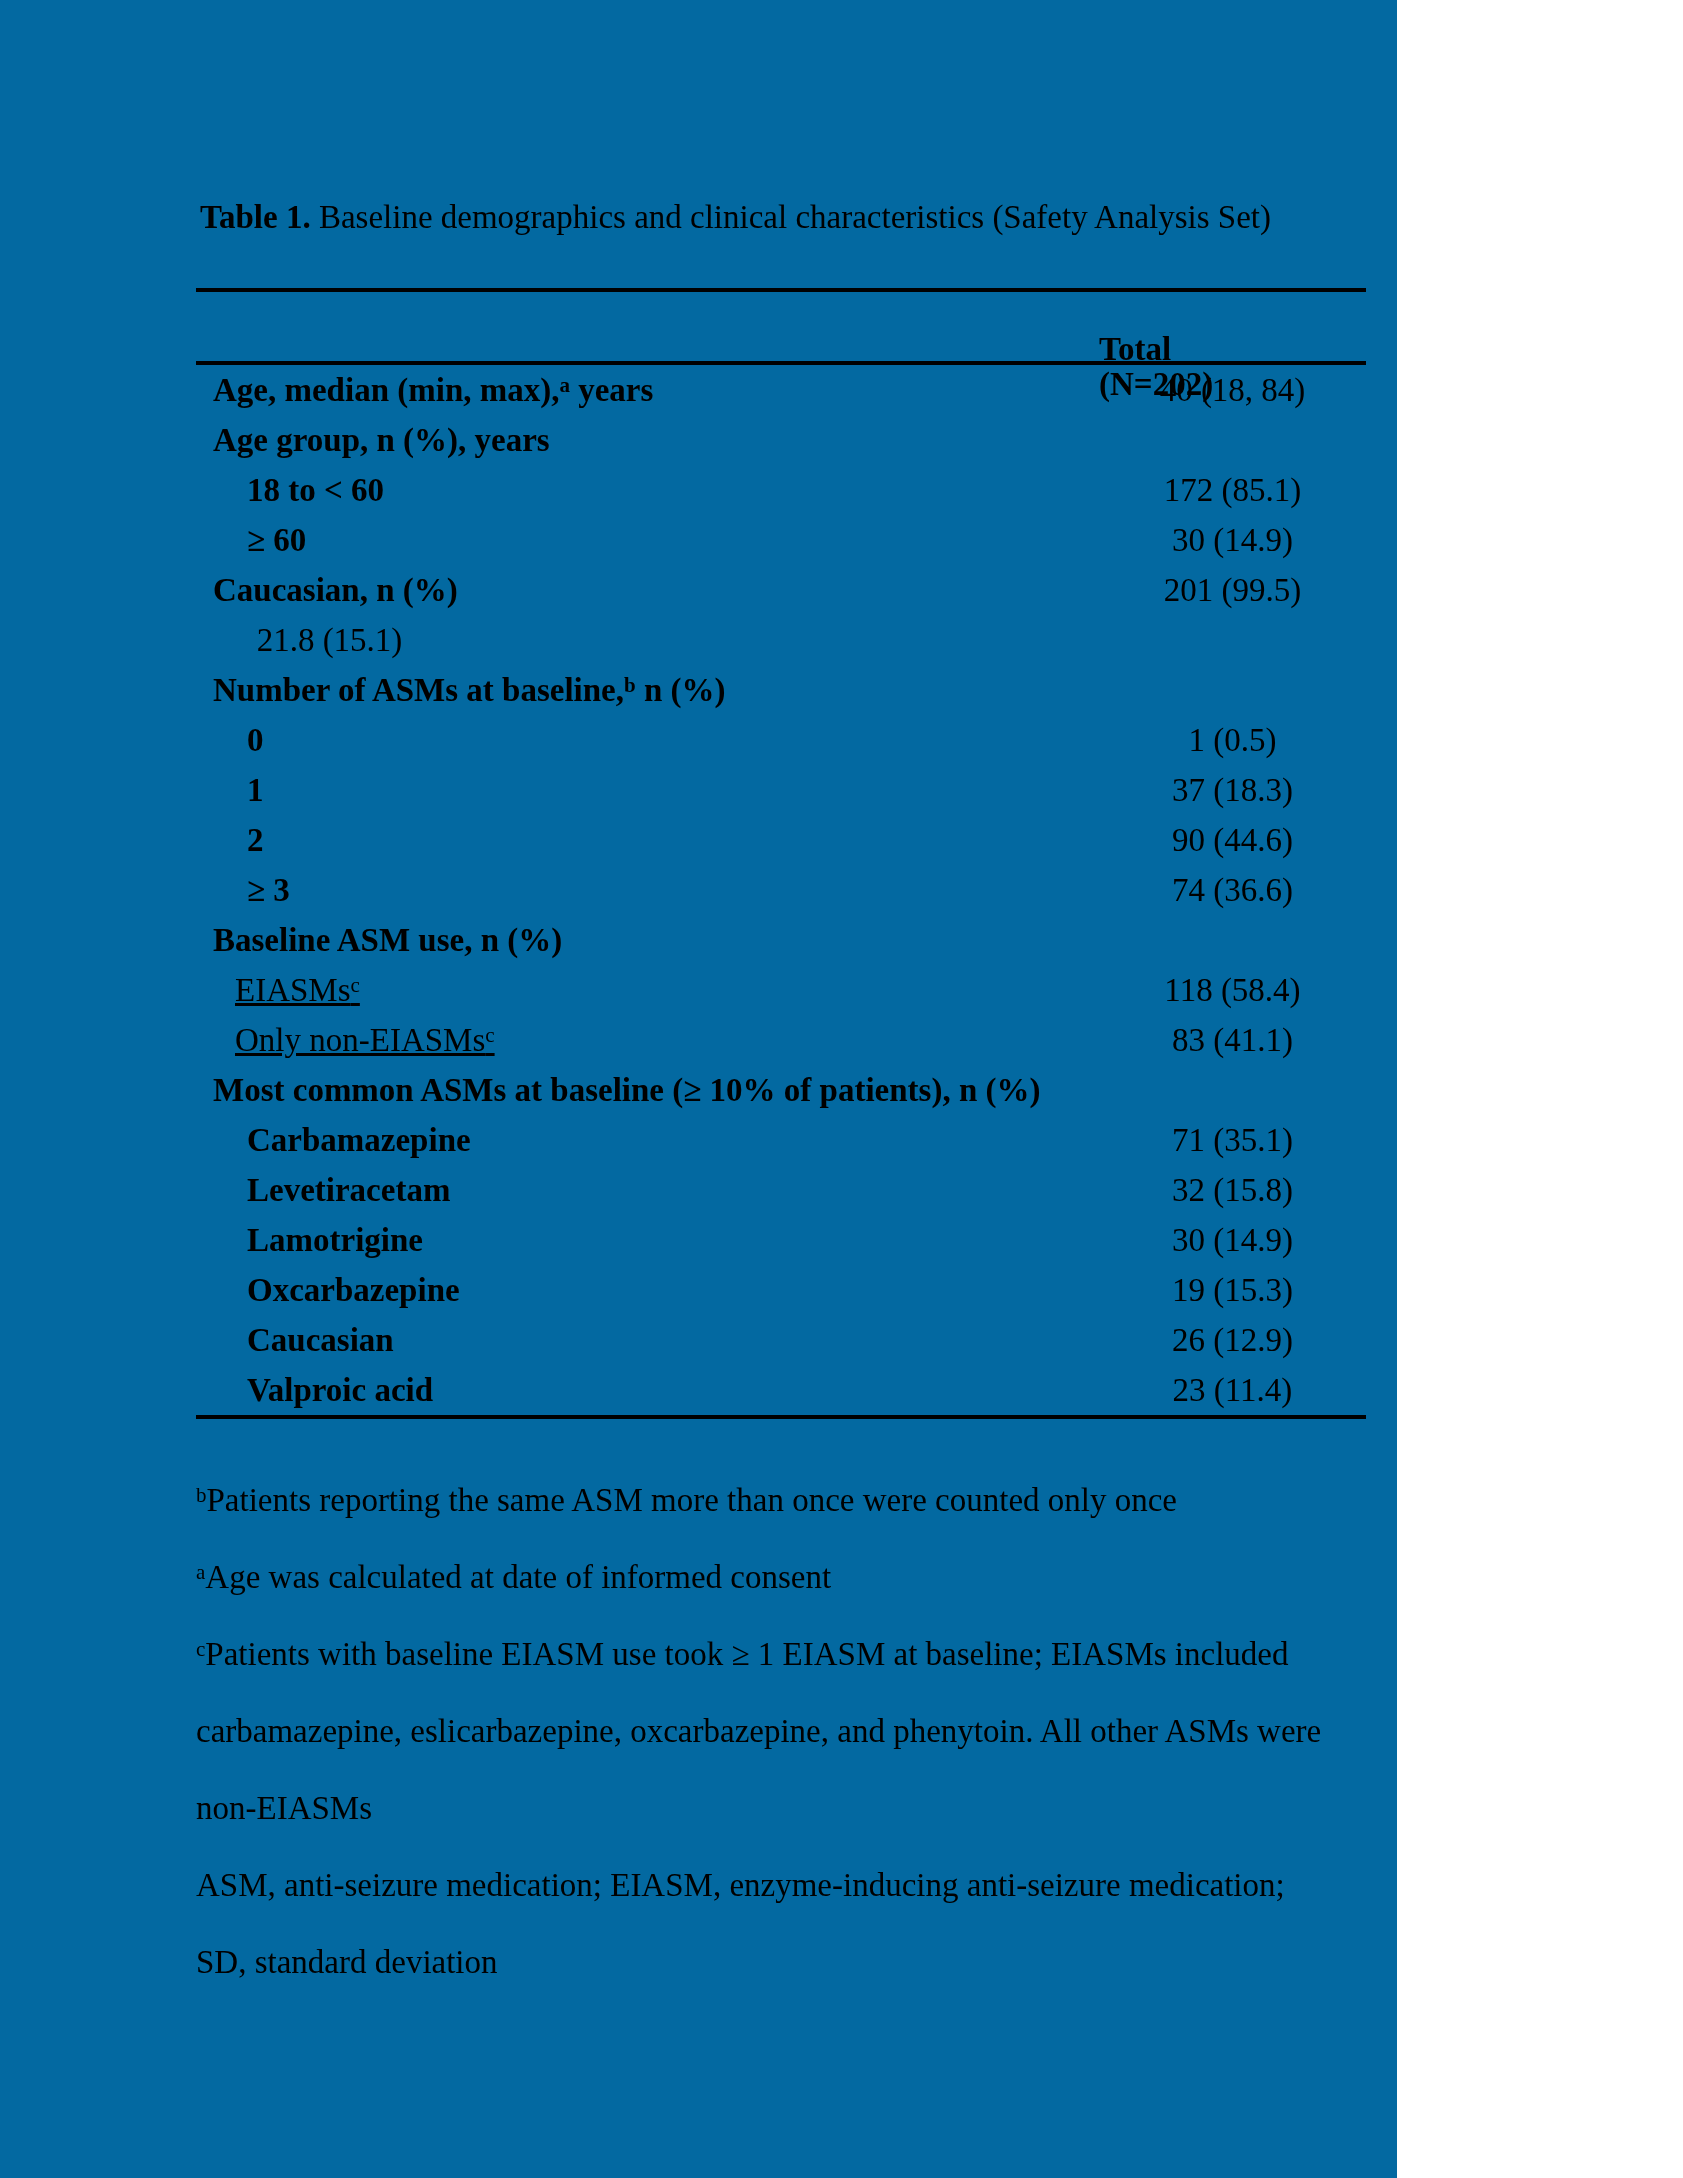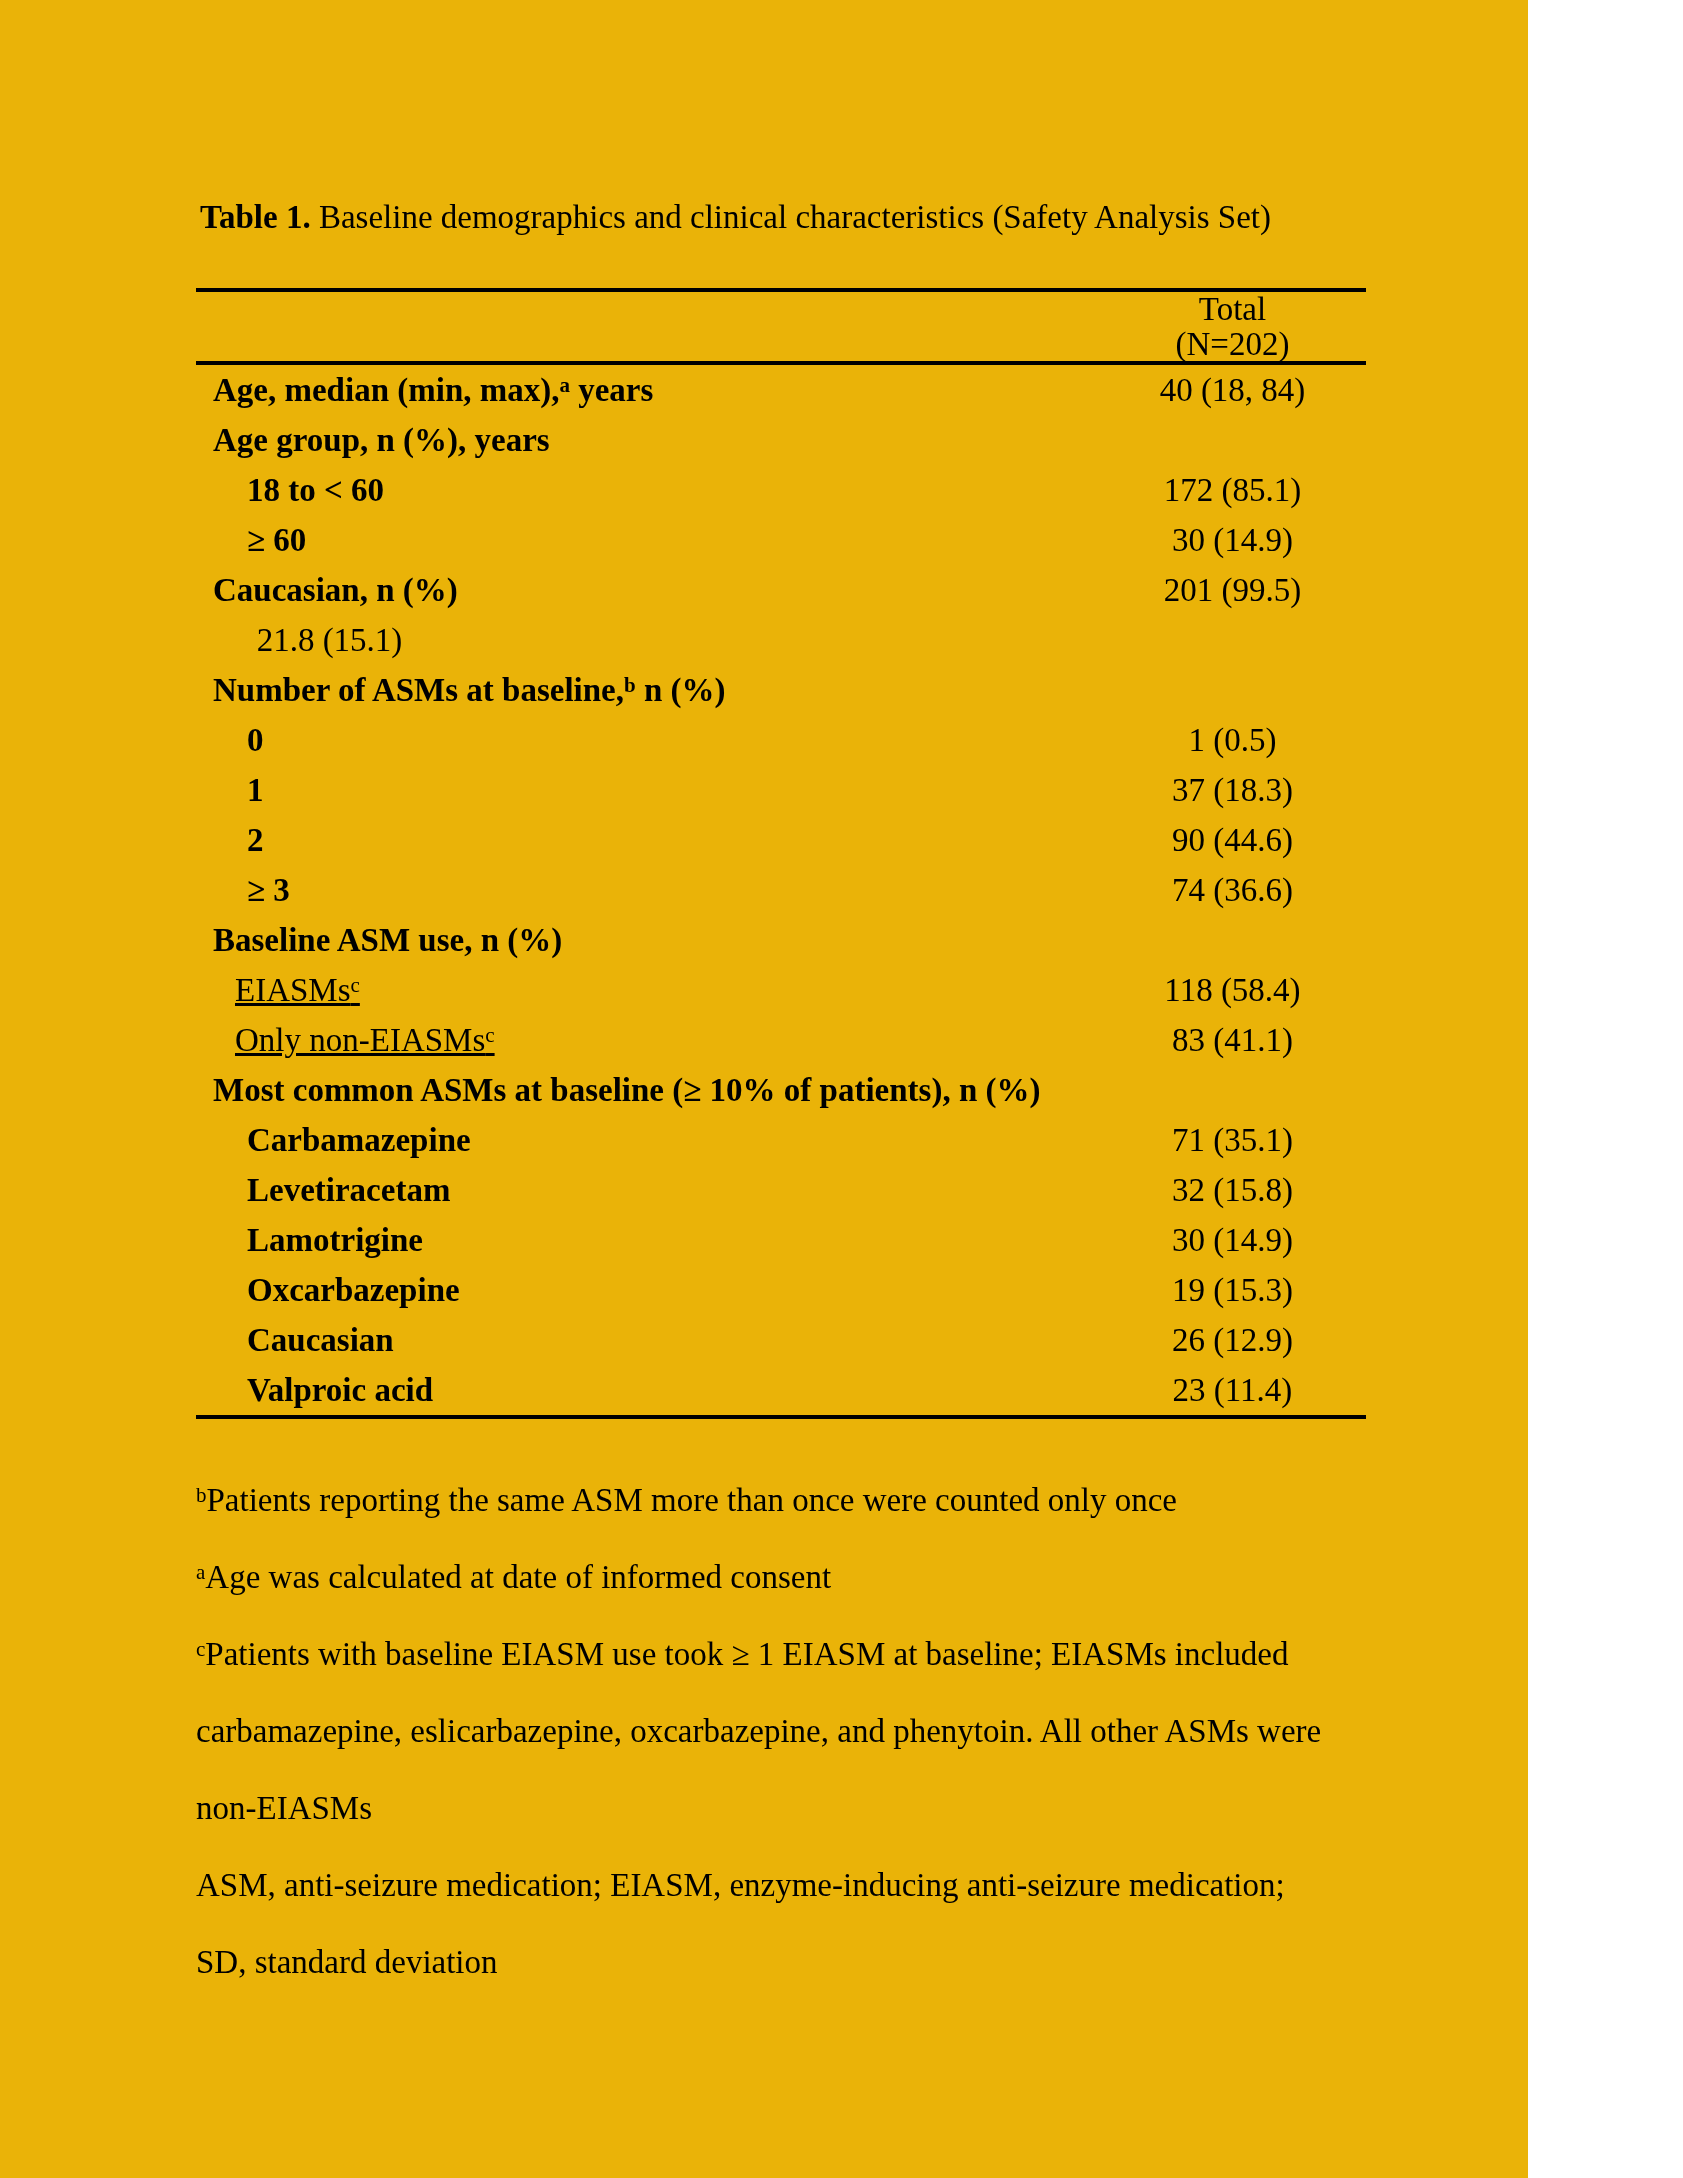--- a/index.html
+++ b/index.html
@@ -4,22 +4,22 @@
 <style>
   html, body { margin: 0; padding: 0; }
   body {
     width: 1683px; height: 2178px;
     background: #ffffff;
     font-family: "Liberation Serif", serif;
     color: #000000;
   }
   .page {
     position: relative;
-    width: 1528px; height: 2178px;
-    background: #eab308;
+    width: 1397px; height: 2178px;
+    background: #0369a1;
     font-size: 33px;
     line-height: 1.15;
   }
   .caption {
     position: absolute;
     left: 200px; top: 198px;
     margin: 0;
     line-height: 38px;
     white-space: nowrap;
   }
@@ -33,22 +33,23 @@
     border-bottom: 4px solid #000;
   }
   .thead {
     display: flex;
     border-bottom: 4px solid #000;
     height: 69px;
   }
   .thead .label-col { flex: 1; }
   .thead .value-col {
     width: 267px;
-    text-align: center;
-    font-weight: normal;
+    text-align: left;
+    font-weight: bold;
+    margin-top: 40px;
   }
   .thead .value-col div { line-height: 35px; height: 35px; }
 
   .trow { display: flex; height: 50px; line-height: 50px; }
   .tcell.label { flex: 1; padding-left: 17px; white-space: nowrap; overflow: visible; }
   .tcell.label.indent-1 { padding-left: 39px; text-decoration: underline; }
   .tcell.label.indent-2 { padding-left: 51px; font-weight: bold; }
   .tcell.label.bold { font-weight: bold; }
   .tcell.value { width: 267px; text-align: center; white-space: nowrap; }
 

